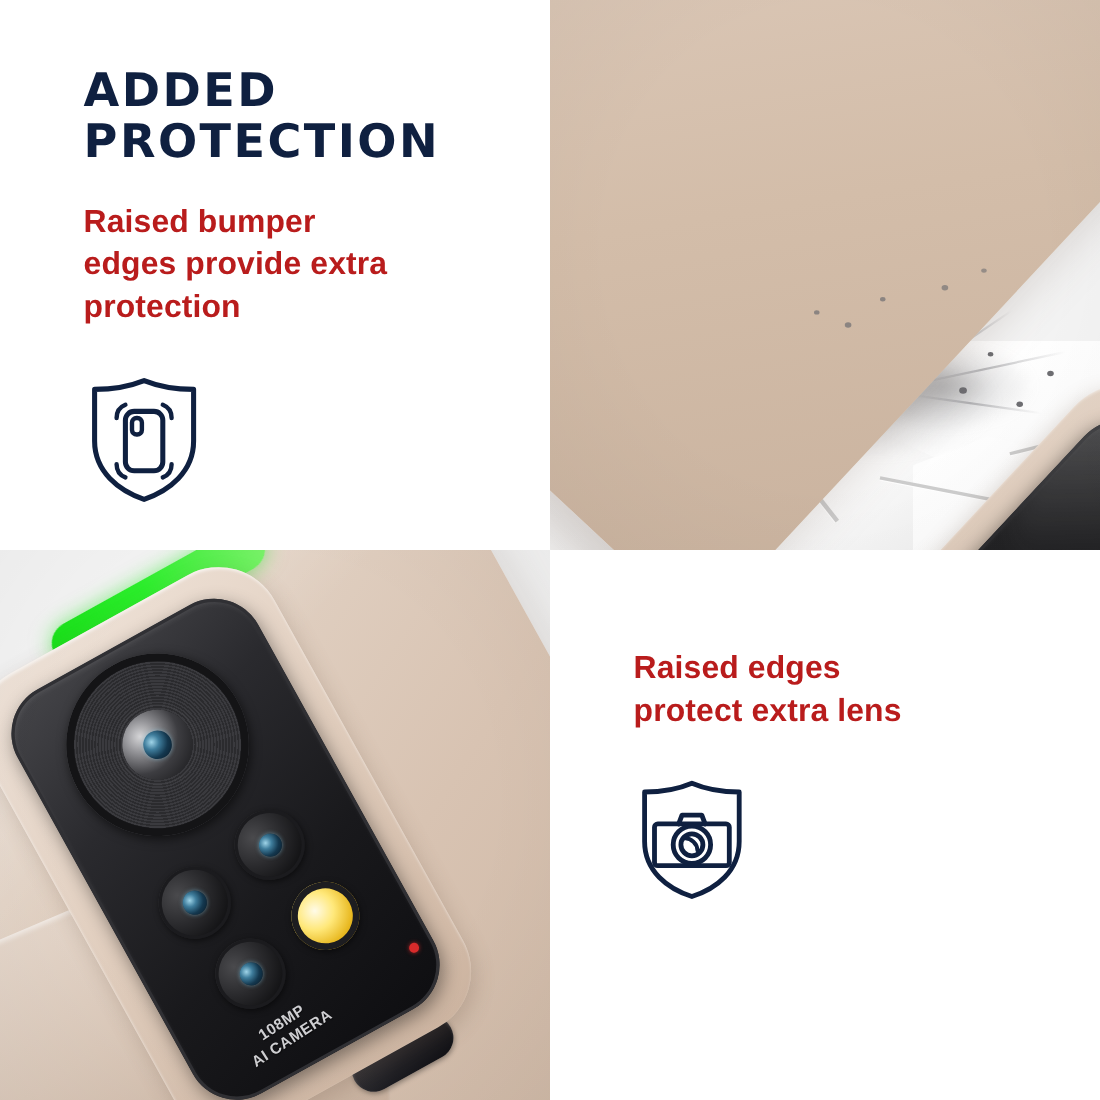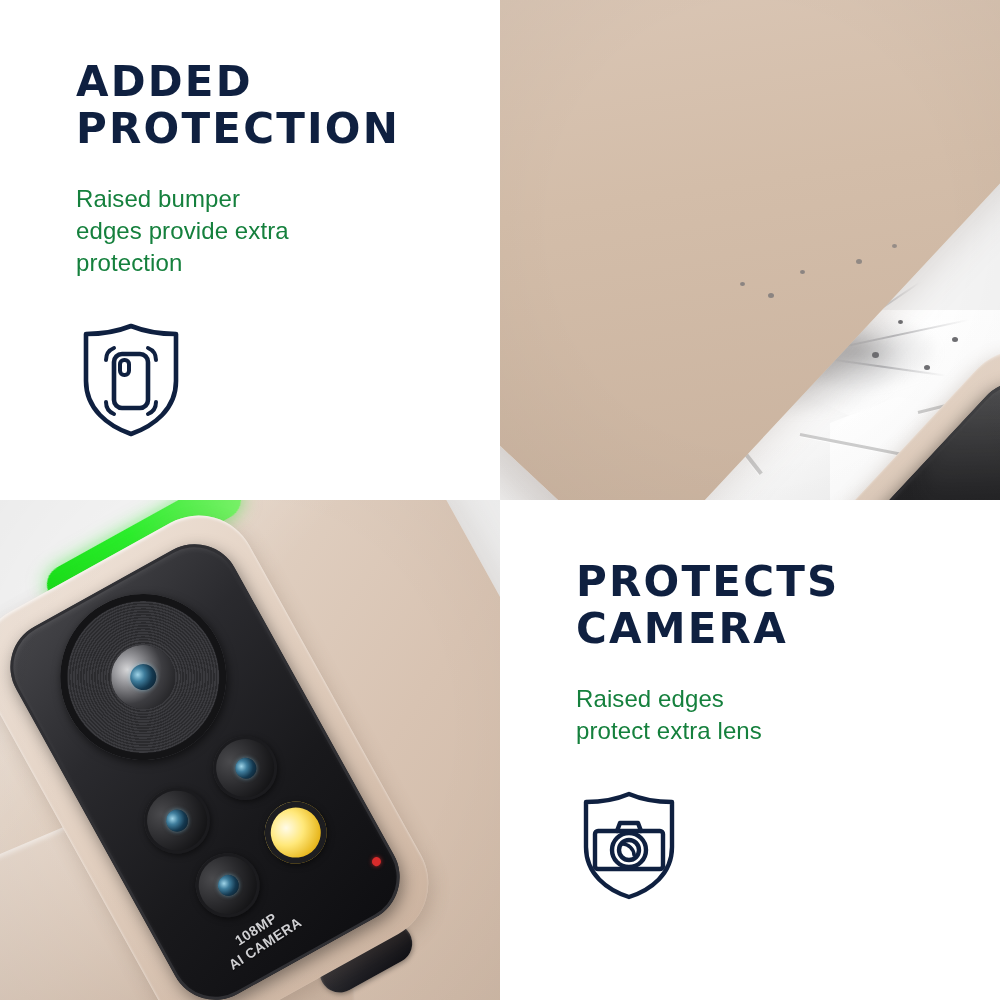--- a/index.html
+++ b/index.html
@@ -28,25 +28,25 @@
     font-size:42px;
     line-height:1.13;
     letter-spacing:2.2px;
     color:#0f2040;
     text-transform:uppercase;
     white-space:pre-line;
   }
   .subtext {
     margin-top:30px;
     font-family:"Liberation Sans", sans-serif;
-    font-weight:400;
-    font-size:24px;
+    font-weight:700;
+    font-size:29px;
     line-height:1.33;
     letter-spacing:0.1px;
-    color:#15803d;
+    color:#b91c1c;
     white-space:pre-line;
   }
   .icon-wrap { margin-top:42px; }
   .icon-wrap svg { display:block; }
 
   
   .cell-photo.tr { background:#f4f4f4; }
   .cell-photo.bl { background:#f3f3f3; }
   .photo-stage { position:absolute; inset:0; }
 
@@ -352,22 +352,20 @@
 
         <div class="label-108" style="left:52px;bottom:22px;font-size:14px;font-weight:700;transform:rotate(-4deg);">108MP
 AI CAMERA</div>
       </div>
 
       <div class="vig"></div>
     </div>
   </div>
 
   <div class="cell cell-text br">
-    <div class="headline">PROTECTS
-CAMERA</div>
     <div class="subtext">Raised edges
 protect extra lens</div>
 
     <div class="icon-wrap">
       <svg width="106" height="112" viewBox="0 0 106 112">
         <g fill="none" stroke="#0f2040" stroke-width="4.4" stroke-linecap="round" stroke-linejoin="round">
 
           <path d="M53 5 C39 11 24 13 10 13 L10 58 C10 85 31 101 53 108 C75 101 96 85 96 58 L96 13 C82 13 67 11 53 5 Z"></path>
 
           <rect x="19" y="42" width="68" height="38" rx="3"></rect>

